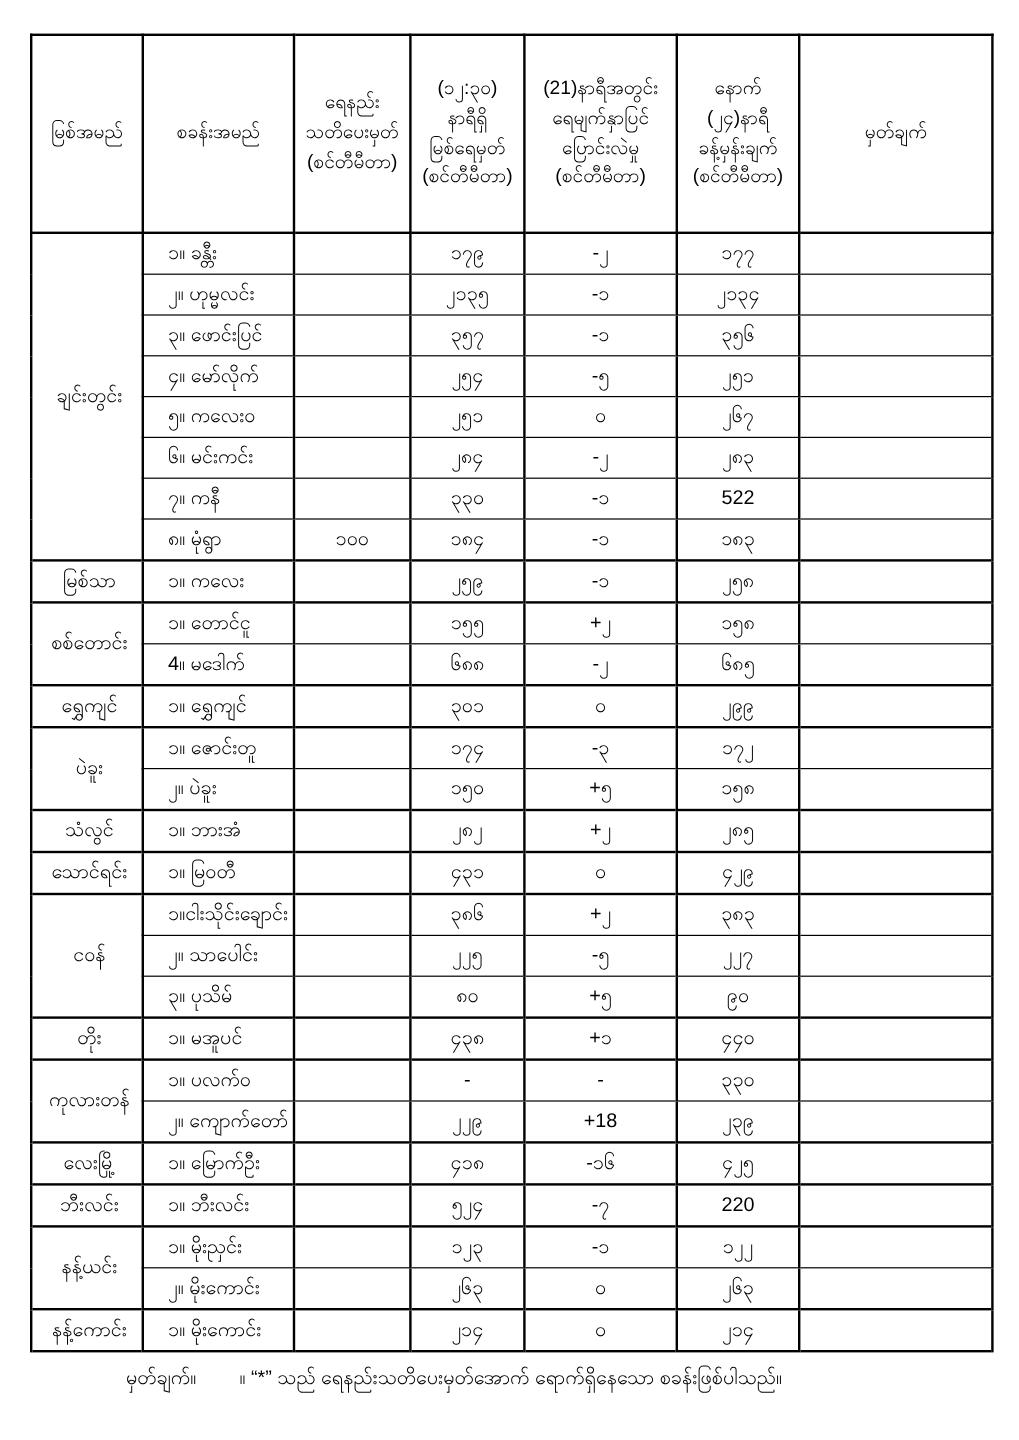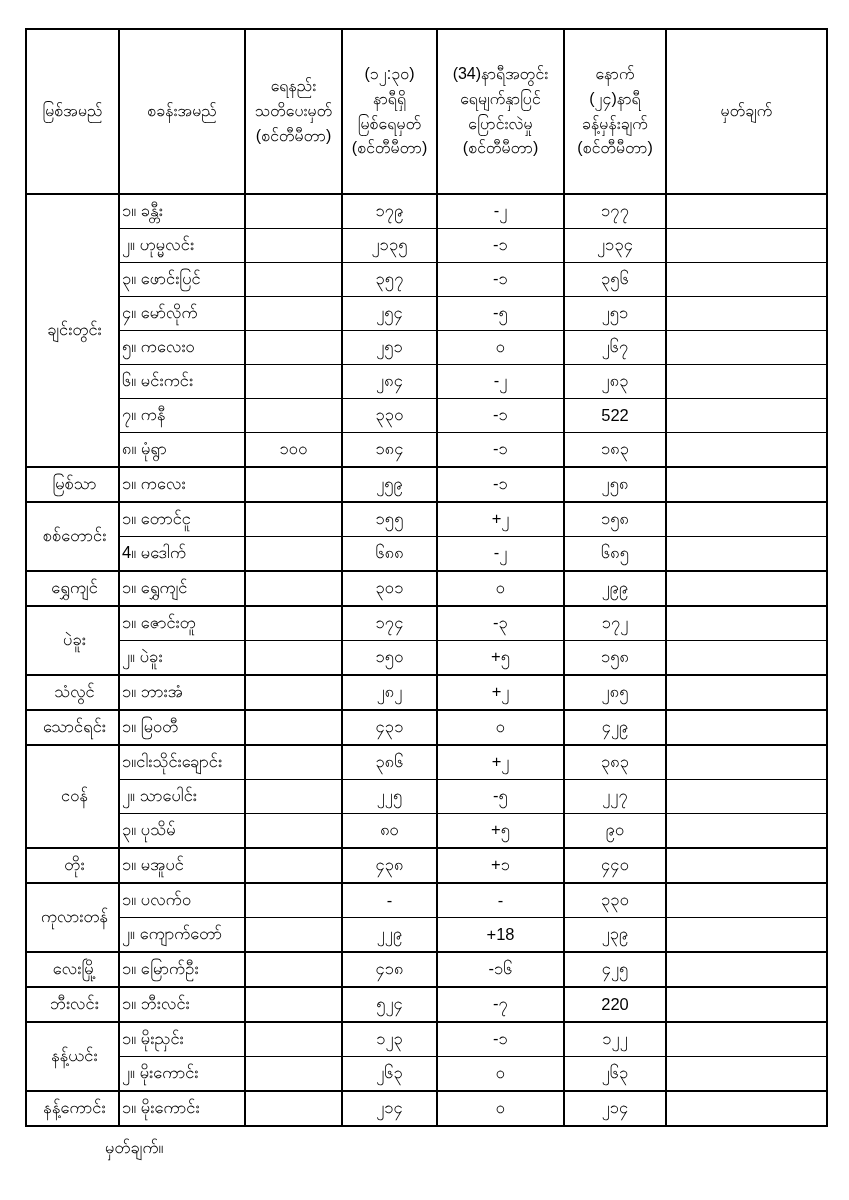--- a/index.html
+++ b/index.html
@@ -9,21 +9,21 @@
   col.c1{width:93px;} col.c2{width:126px;} col.c3{width:97px;} col.c4{width:95px;}
   col.c5{width:127px;} col.c6{width:102px;} col.c7{width:161px;}
   th{border:2px solid #000;font-weight:normal;font-size:16px;line-height:1.55;
      white-space:pre-line;text-align:center;vertical-align:middle;height:163px;padding:0 2px;}
   td{border-left:2px solid #000;border-right:2px solid #000;
      border-top:1px solid #000;border-bottom:1px solid #000;
      height:33px;font-size:16.5px;vertical-align:middle;padding:0 3px;text-align:center;
      overflow:hidden;}
   tr.group-start td{border-top:2px solid #000;}
   td.river-cell{text-align:center;padding-left:7px;}
-  td.station-cell{text-align:left;padding-left:2px;}
+  td.station-cell{text-align:left;padding-left:20px;}
   .footnote{margin:10px 0 0 60px;font-size:16.5px;display:flex;align-items:baseline;}
   .footnote .fn-label{margin-right:36px;margin-left:20px;}
 </style>
 </head>
 <body>
 
 <div class="page">
   <table class="wl">
     <colgroup>
       <col class="c1">
@@ -38,21 +38,21 @@
       <tr>
         <th>မြစ်အမည်</th>
         <th>စခန်းအမည်</th>
         <th>ရေနည်း
 သတိပေးမှတ်
 (စင်တီမီတာ)</th>
         <th>(၁၂:၃၀)
 နာရီရှိ
 မြစ်ရေမှတ်
 (စင်တီမီတာ)</th>
-        <th>(34)နာရီအတွင်း
+        <th>(21)နာရီအတွင်း
 ရေမျက်နှာပြင်
 ပြောင်းလဲမှု
 (စင်တီမီတာ)</th>
         <th>နောက်
 (၂၄)နာရီ
 ခန့်မှန်းချက်
 (စင်တီမီတာ)</th>
         <th>မှတ်ချက်</th>
       </tr>
     </thead>
@@ -285,14 +285,15 @@
           <td class="level-cell">၂၁၄</td>
           <td class="change-cell">၀</td>
           <td class="forecast-cell">၂၁၄</td>
           <td class="remark-cell"></td>
         </tr>
       </tbody>
   </table>
 
   <div class="footnote">
     <span class="fn-label">မှတ်ချက်။</span>
+    <span class="fn-text">။ “*” သည် ရေနည်းသတိပေးမှတ်အောက် ရောက်ရှိနေသော စခန်းဖြစ်ပါသည်။</span>
   </div>
 </div>
 
 </body></html>

